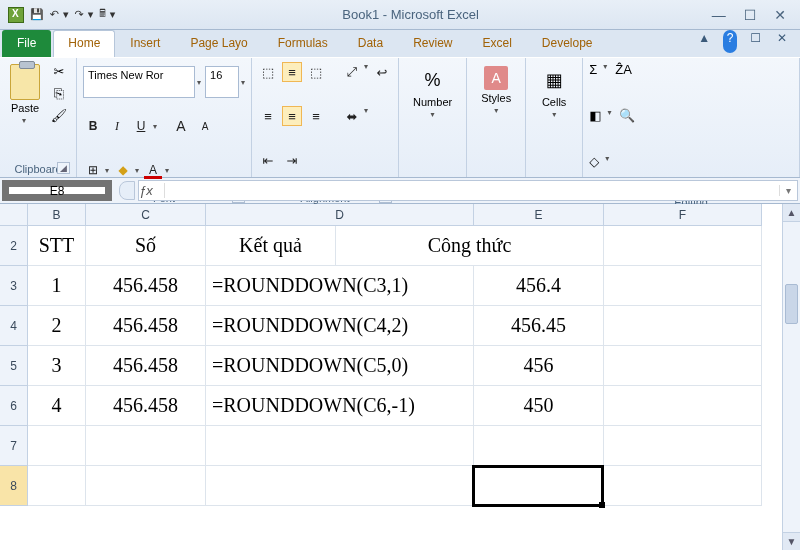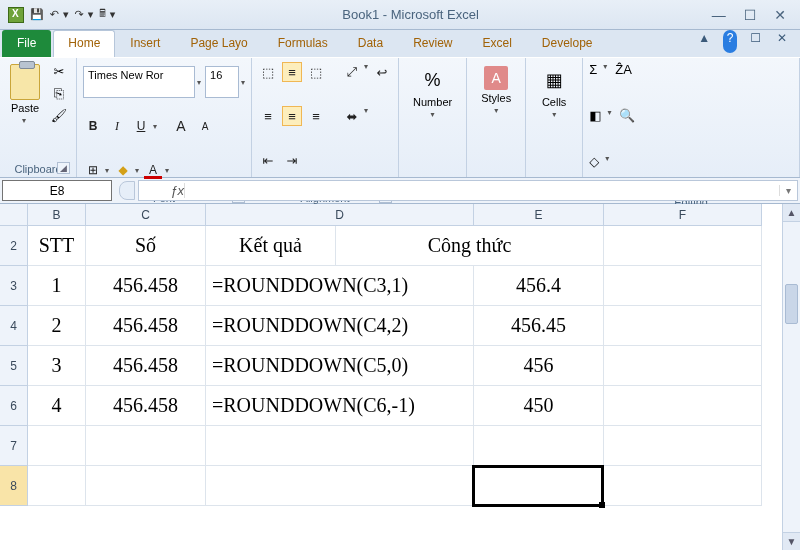--- a/index.html
+++ b/index.html
@@ -52,24 +52,24 @@
 
 .big-btn { display: flex; flex-direction: column; align-items: center; padding: 4px 8px; font-size: 11px; gap: 2px; cursor: default; }
 .big-btn .bbicon { width: 28px; height: 28px; display: flex; align-items: center; justify-content: center; font-size: 18px; }
 .big-btn .lbl { text-align: center; }
 .big-btn .ddarrow { font-size: 8px; color: #555; }
 
 .editing .group-body { flex-direction: column; gap: 6px; justify-content: center; }
 .editing .row { display: flex; gap: 8px; font-size: 13px; }
 
 .namebox-row { height: 26px; border-bottom: 1px solid #a6b9d0; display: flex; align-items: stretch; background: #eef3fa; }
-.namebox { width: 110px; border-right: 1px solid #c3d1e3; display: flex; align-items: center; justify-content: center; font-size: 12px; background: #fff; margin: 2px; border: 1px solid #737373; }
+.namebox { width: 110px; border-right: 1px solid #c3d1e3; display: flex; align-items: center; justify-content: center; font-size: 12px; background: #fff; margin: 2px; border: 7px solid #737373; }
 .fx-area { flex: 1; display: flex; align-items: center; background: #fff; margin: 2px 2px 2px 24px; border: 1px solid #b9c7da; position: relative; }
 .fx-area .handle { position: absolute; left: -20px; width: 16px; height: 100%; border: 1px solid #b9c7da; border-radius: 8px 0 0 8px; background: #e6eef8; }
-.fx-area .fx { width: 26px; text-align: right; font-style: italic; font-size: 13px; color: #555; border-right: 1px solid #ddd; margin-left: 20px; }
+.fx-area .fx { width: 26px; text-align: left; font-style: italic; font-size: 13px; color: #555; border-right: 1px solid #ddd; }
 .fx-area input { flex: 1; border: none; outline: none; font-size: 12px; padding: 0 4px; background: transparent; }
 .fx-area .exp { width: 18px; text-align: center; color: #777; font-size: 10px; border-left: 1px solid #ddd; }
 
 .grid-area { position: relative; height: 346px; display: flex; }
 .corner { width: 28px; height: 22px; background: #eef3fa; border-right: 1px solid #c3d1e3; border-bottom: 1px solid #c3d1e3; position: absolute; left: 0; top: 0; }
 .col-headers { position: absolute; left: 28px; top: 0; right: 18px; height: 22px; display: flex; }
 .col-h { background: #eef3fa; border-right: 1px solid #c3d1e3; border-bottom: 1px solid #c3d1e3; text-align: center; font-size: 12px; color: #3a4a5c; line-height: 22px; }
 .row-headers { position: absolute; left: 0; top: 22px; width: 28px; }
 .row-h { height: 40px; background: #eef3fa; border-right: 1px solid #c3d1e3; border-bottom: 1px solid #c3d1e3; text-align: center; font-size: 12px; color: #3a4a5c; line-height: 40px; }
 .row-h.sel { background: #f9e4a8; }

